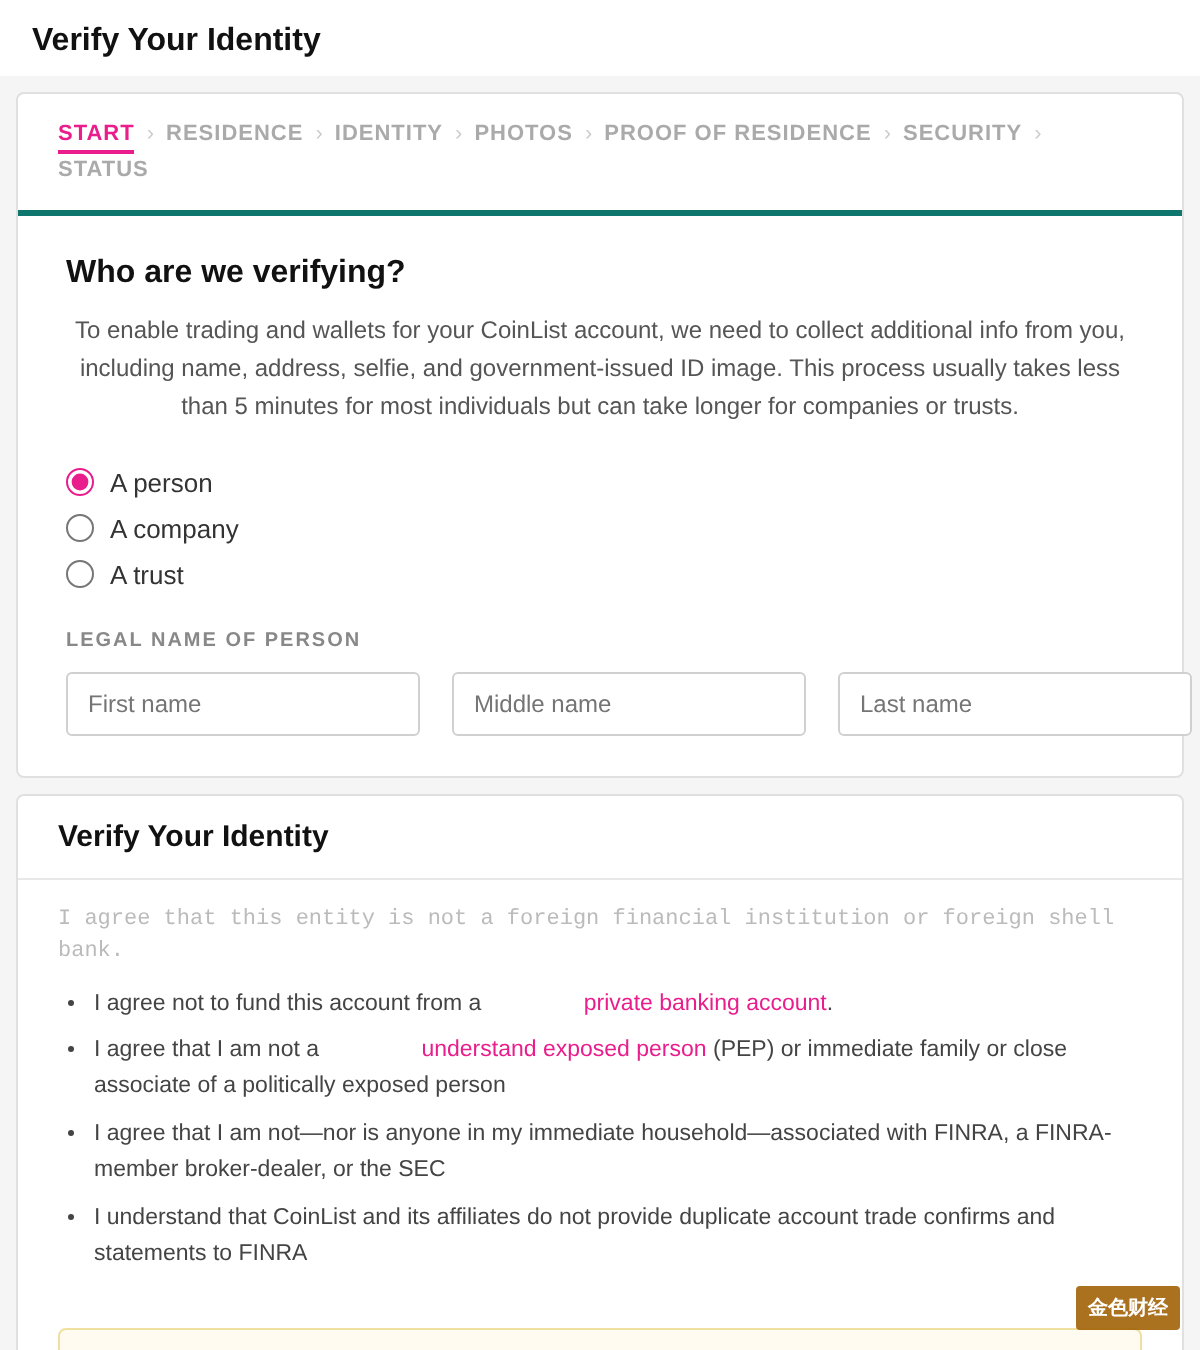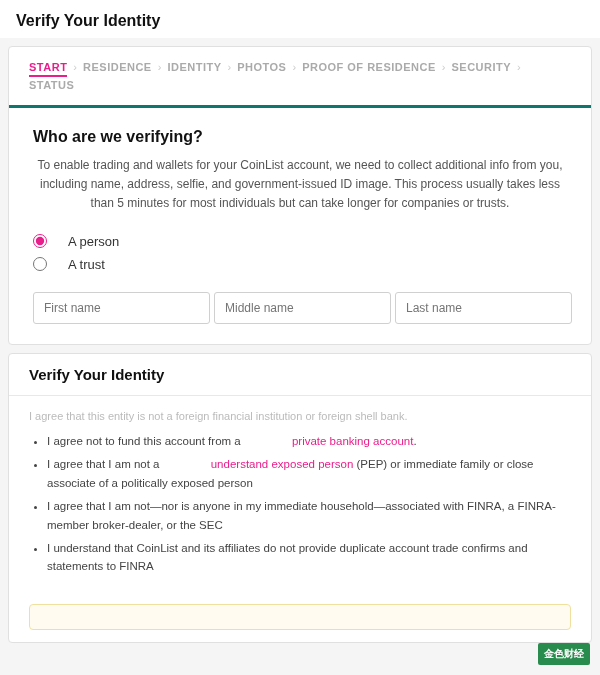--- a/index.html
+++ b/index.html
@@ -77,37 +77,37 @@
     }
     .radio-group {
       display: flex;
       flex-direction: column;
       gap: 8px;
       margin-bottom: 20px;
     }
     .radio-item {
       display: flex;
       align-items: center;
-      gap: 21px;
+      gap: 8px;
       font-size: 13px;
       color: #333;
       cursor: pointer;
     }
     .radio-input {
       width: 14px;
       height: 14px;
       accent-color: #e91e8c;
       cursor: pointer;
     }
     .legal-name-section {
       margin-top: 16px;
     }
     .name-fields {
       display: flex;
-      gap: 4px;
+      gap: 16px;
       margin-top: 10px;
     }
     .name-input {
       flex: 1;
       padding: 8px 10px;
       border: 1px solid #d0d0d0;
       border-radius: 3px;
       font-size: 12px;
       color: #999;
       background: #fff;
@@ -130,20 +130,21 @@
       color: #111;
     }
     .agreements-section {
       padding: 12px 20px 8px;
     }
     .agreement-text-faded {
       font-size: 11px;
       color: #bbb;
       line-height: 1.5;
       margin-bottom: 8px;
+      font-family: Liberation Mono, monospace;
     }
     .agreement-list {
       list-style: disc;
       padding-left: 18px;
       margin-bottom: 8px;
     }
     .agreement-list li {
       font-size: 11.5px;
       color: #444;
       line-height: 1.6;
@@ -160,21 +161,21 @@
       background: #fffbf0;
       border: 1px solid #f0e0a0;
       border-radius: 4px;
       padding: 12px 14px;
     }
     
     .watermark {
       position: fixed;
       bottom: 10px;
       right: 10px;
-      background: #15803d;
+      background: #a16207;
       color: #fff;
       font-size: 10px;
       font-weight: 700;
       padding: 4px 6px;
       border-radius: 2px;
       opacity: 0.9;
     }
   </style>
 </head>
 <body>
@@ -205,25 +206,30 @@
     <div class="section-title">Who are we verifying?</div>
     <div class="section-desc">To enable trading and wallets for your CoinList account, we need to collect additional info from you, including name, address, selfie, and government-issued ID image. This process usually takes less than 5 minutes for most individuals but can take longer for companies or trusts.</div>
 
     <div class="radio-group">
       <label class="radio-item">
         <input type="radio" class="radio-input" name="entity" checked="" style="">
         <span>A person</span>
       </label>
       <label class="radio-item">
         <input type="radio" class="radio-input" name="entity" style="">
+        <span>A company</span>
+      </label>
+      <label class="radio-item">
+        <input type="radio" class="radio-input" name="entity" style="">
         <span>A trust</span>
       </label>
     </div>
 
     <div class="legal-name-section">
+      <div class="field-group-label">LEGAL NAME OF PERSON</div>
       <div class="name-fields">
         <input type="text" class="name-input" placeholder="First name" style="">
         <input type="text" class="name-input" placeholder="Middle name" style="">
         <input type="text" class="name-input" placeholder="Last name" style="">
       </div>
     </div>
   </div>
 </div>
 
 <div class="second-card">

